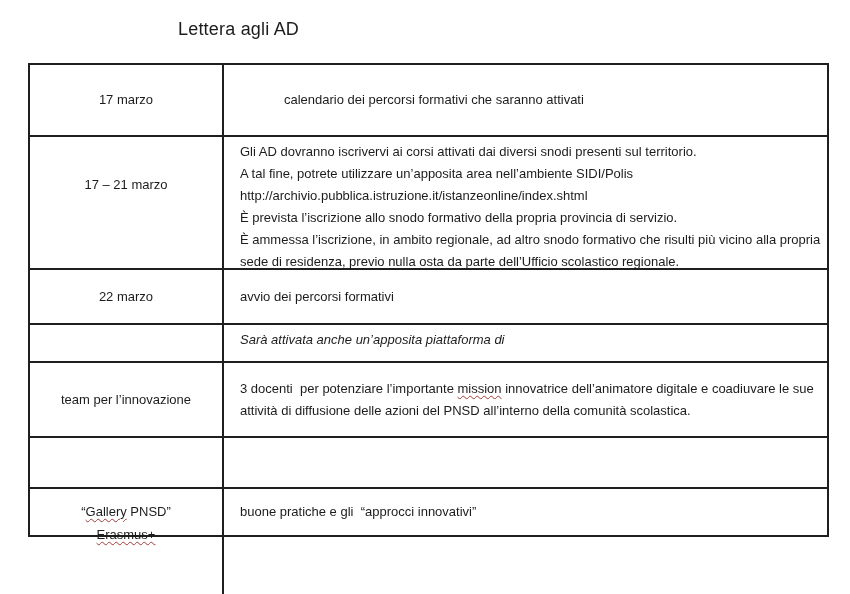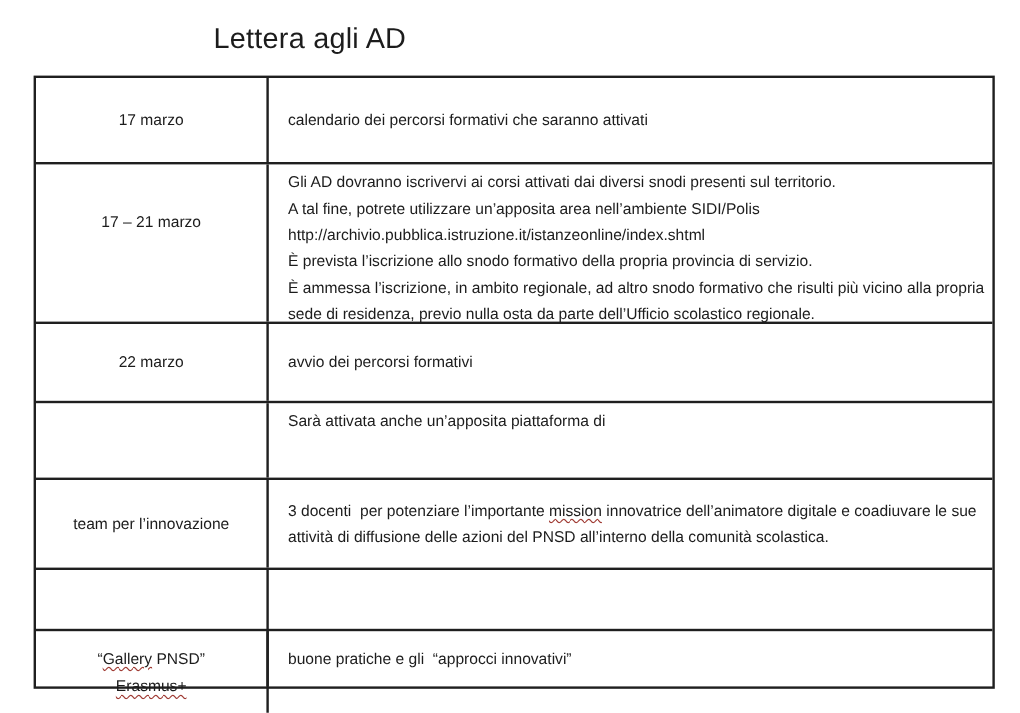--- a/index.html
+++ b/index.html
@@ -24,21 +24,21 @@
     width: 850px;
     height: 594px;
     background: var(--bg);
     overflow: hidden;
   }
   .doc-title {
     position: absolute;
     left: 178px;
     top: 19px;
     margin: 0;
-    font-size: 24px;
+    font-size: 18px;
     font-weight: 400;
     letter-spacing: 0.2px;
     color: var(--text);
   }
   .doc-table {
     position: absolute;
     left: 28px;
     top: 63px;
     width: 801px;
     border: 2px solid var(--border);
@@ -92,49 +92,49 @@
     text-decoration-thickness: 1px;
     text-underline-offset: 2px;
   }
 </style>
 </head>
 <body>
 
 <div class="page">
   <h1 class="doc-title">Lettera agli AD</h1>
   <div class="doc-table" id="doc-table">
-      <div class="trow" style="height: 70px;">
+      <div class="trow" style="height: 70px; gap: 44px;">
         <div class="cell-left">
           <div class="para"><span>17 marzo</span></div>
         </div>
         <div class="cell-right valign-middle">
           <div class="para"><span>calendario dei percorsi formativi che saranno attivati</span></div>
         </div>
       </div>
       <div class="trow has-divider" style="height: 133px;">
         <div class="cell-left raise-label">
           <div class="para"><span>17 – 21 marzo</span></div>
         </div>
         <div class="cell-right valign-top">
           <div class="para"><span>Gli AD dovranno iscrivervi ai corsi attivati dai diversi snodi presenti sul territorio.</span></div>
           <div class="para"><span>A tal fine, potrete utilizzare un’apposita area nell’ambiente SIDI/Polis</span></div>
           <div class="para"><span>http://archivio.pubblica.istruzione.it/istanzeonline/index.shtml</span></div>
           <div class="para"><span>È prevista l’iscrizione allo snodo formativo della propria provincia di servizio.</span></div>
           <div class="para"><span>È ammessa l’iscrizione, in ambito regionale, ad altro snodo formativo che risulti più vicino alla propria sede di residenza, previo nulla osta da parte dell’Ufficio scolastico regionale.</span></div>
         </div>
       </div>
-      <div class="trow has-divider" style="height: 66px;">
+      <div class="trow has-divider" style="height: 55px;">
         <div class="cell-left">
           <div class="para"><span>22 marzo</span></div>
         </div>
         <div class="cell-right valign-middle">
           <div class="para"><span>avvio dei percorsi formativi</span></div>
         </div>
       </div>
-      <div class="trow has-divider" style="height: 64px;">
+      <div class="trow has-divider" style="height: 38px; font-style: italic;">
         <div class="cell-left"></div>
         <div class="cell-right valign-top">
           <div class="para"><span>Sarà attivata anche un’apposita piattaforma di</span></div>
         </div>
       </div>
       <div class="trow has-divider" style="height: 75px;">
         <div class="cell-left">
           <div class="para"><span>team per l’innovazione</span></div>
         </div>
         <div class="cell-right valign-middle">

